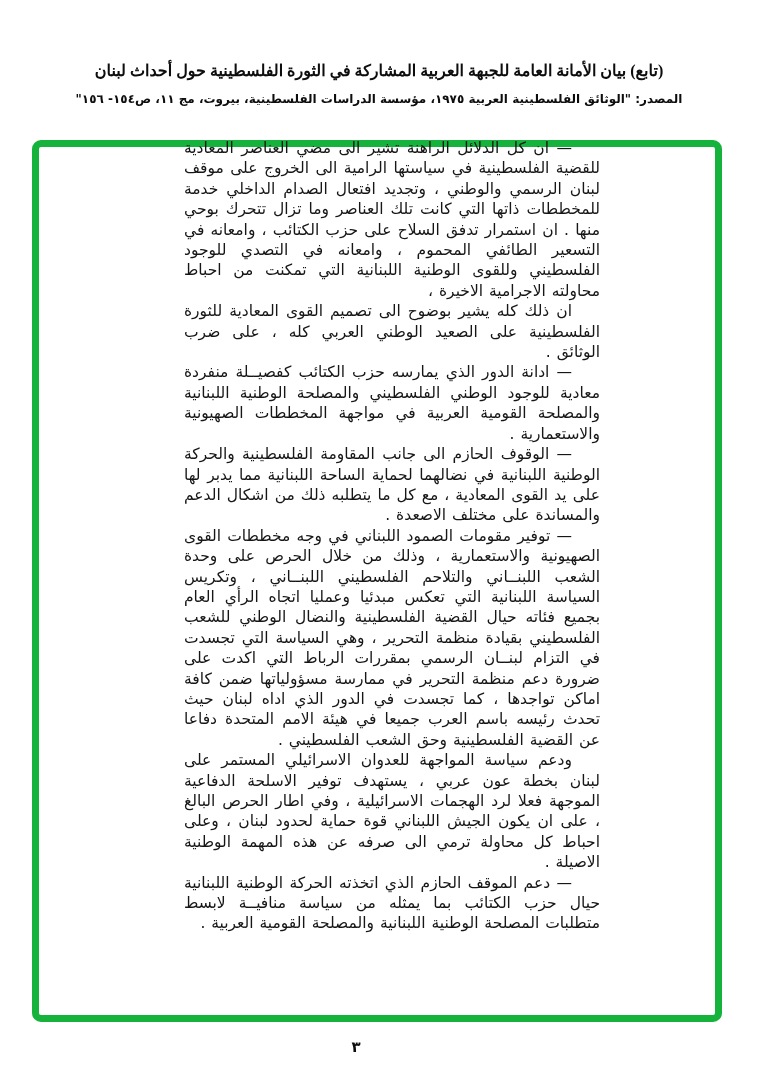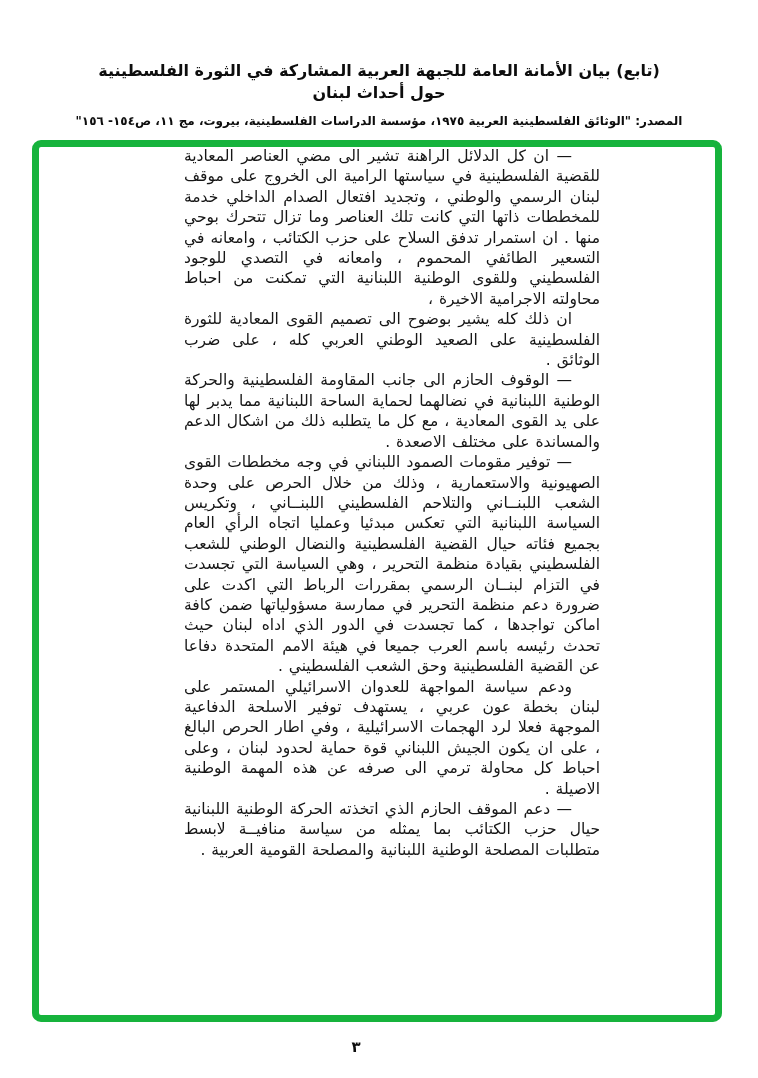--- a/index.html
+++ b/index.html
@@ -25,20 +25,21 @@
     direction: rtl;
     text-align: center;
   }
   .doc-title {
     font-size: 16px;
     font-weight: bold;
     line-height: 22px;
     letter-spacing: 0;
     padding: 0 84px;
     color: #0d0d0d;
+    font-family: Liberation Serif, serif;
   }
   .doc-source {
     margin-top: 9px;
     font-size: 12px;
     font-weight: bold;
     line-height: 16px;
     color: #0d0d0d;
   }
 
   
@@ -50,21 +51,21 @@
     height: 882px;
     box-sizing: border-box;
     border: 7px solid #16b33c; 
     border-radius: 9px;
     background: transparent;
   }
 
   
   .text-column {
     position: absolute;
-    top: 146px;
+    top: 138px;
     right: 158px;
     width: 416px;
     direction: rtl;
   }
   .text-column p {
     margin: 0;
     font-size: 15.5px;
     line-height: 20.4px;
     text-align: justify;
     text-indent: 28px;
@@ -90,19 +91,20 @@
 <div class="doc-header">
   <div class="doc-title">(تابع) بيان الأمانة العامة للجبهة العربية المشاركة في الثورة الفلسطينية حول أحداث لبنان</div>
   <div class="doc-source">المصدر: "الوثائق الفلسطينية العربية ١٩٧٥، مؤسسة الدراسات الفلسطينية، بيروت، مج ١١، ص١٥٤- ١٥٦"</div>
 </div>
 
 <div class="green-frame" style="border-color: rgb(22, 179, 60);"></div>
 
 <div class="text-column">
   <p>— ان كل الدلائل الراهنة تشير الى مضي العناصر المعادية للقضية الفلسطينية في سياستها الرامية الى الخروج على موقف لبنان الرسمي والوطني ، وتجديد افتعال الصدام الداخلي خدمة للمخططات ذاتها التي كانت تلك العناصر وما تزال تتحرك بوحي منها . ان استمرار تدفق السلاح على حزب الكتائب ، وامعانه في التسعير الطائفي المحموم ، وامعانه في التصدي للوجود الفلسطيني وللقوى الوطنية اللبنانية التي تمكنت من احباط محاولته الاجرامية الاخيرة ،</p>
   <p>ان ذلك كله يشير بوضوح الى تصميم القوى المعادية للثورة الفلسطينية على الصعيد الوطني العربي كله ، على ضرب الوثائق .</p>
+  <p>— ادانة الدور الذي يمارسه حزب الكتائب كفصيــلة منفردة معادية للوجود الوطني الفلسطيني والمصلحة الوطنية اللبنانية والمصلحة القومية العربية في مواجهة المخططات الصهيونية والاستعمارية .</p>
   <p>— الوقوف الحازم الى جانب المقاومة الفلسطينية والحركة الوطنية اللبنانية في نضالهما لحماية الساحة اللبنانية مما يدبر لها على يد القوى المعادية ، مع كل ما يتطلبه ذلك من اشكال الدعم والمساندة على مختلف الاصعدة .</p>
   <p>— توفير مقومات الصمود اللبناني في وجه مخططات القوى الصهيونية والاستعمارية ، وذلك من خلال الحرص على وحدة الشعب اللبنــاني والتلاحم الفلسطيني اللبنــاني ، وتكريس السياسة اللبنانية التي تعكس مبدئيا وعمليا اتجاه الرأي العام بجميع فئاته حيال القضية الفلسطينية والنضال الوطني للشعب الفلسطيني بقيادة منظمة التحرير ، وهي السياسة التي تجسدت في التزام لبنــان الرسمي بمقررات الرباط التي اكدت على ضرورة دعم منظمة التحرير في ممارسة مسؤولياتها ضمن كافة اماكن تواجدها ، كما تجسدت في الدور الذي اداه لبنان حيث تحدث رئيسه باسم العرب جميعا في هيئة الامم المتحدة دفاعا عن القضية الفلسطينية وحق الشعب الفلسطيني .</p>
   <p>ودعم سياسة المواجهة للعدوان الاسرائيلي المستمر على لبنان بخطة عون عربي ، يستهدف توفير الاسلحة الدفاعية الموجهة فعلا لرد الهجمات الاسرائيلية ، وفي اطار الحرص البالغ ، على ان يكون الجيش اللبناني قوة حماية لحدود لبنان ، وعلى احباط كل محاولة ترمي الى صرفه عن هذه المهمة الوطنية الاصيلة .</p>
   <p>— دعم الموقف الحازم الذي اتخذته الحركة الوطنية اللبنانية حيال حزب الكتائب بما يمثله من سياسة منافيــة لابسط متطلبات المصلحة الوطنية اللبنانية والمصلحة القومية العربية .</p>
 </div>
 
 <div class="page-number">٣</div>
 
 </body></html>

